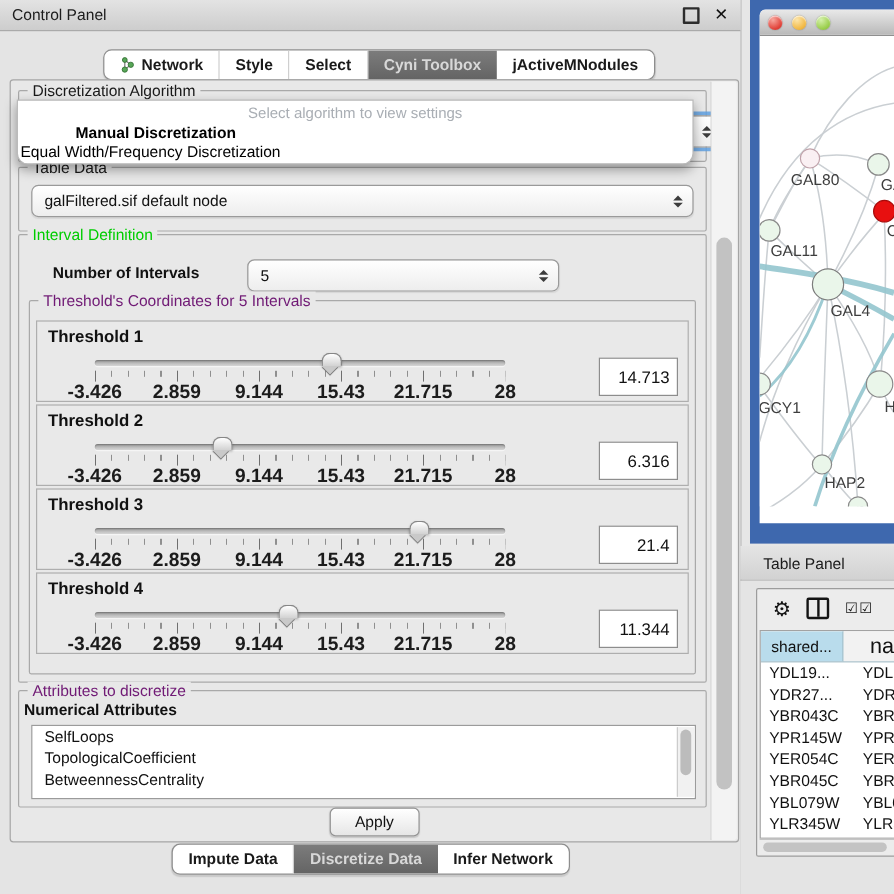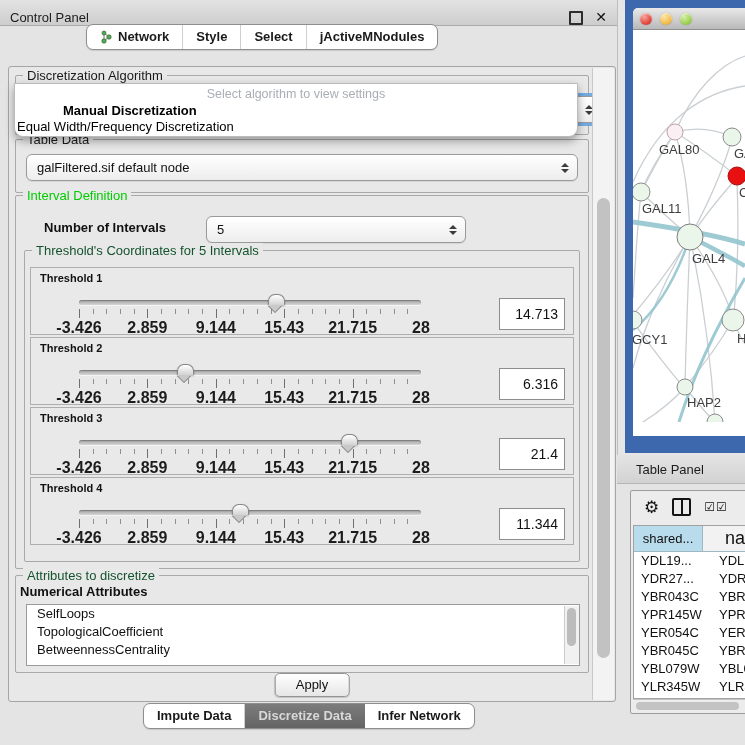--- a/index.html
+++ b/index.html
@@ -2,52 +2,52 @@
 <html><head>
 <meta charset="utf-8">
 <style>
   html,body{margin:0;padding:0;}
   body{width:745px;height:745px;overflow:hidden;background:#e6e6e6;
        font-family:"Liberation Sans","DejaVu Sans",sans-serif;font-size:13px;color:#111;
        position:relative;-webkit-font-smoothing:antialiased;}
   
   .cpanel{position:absolute;left:0;top:0;width:617px;height:745px;background:#e4e4e4;border-right:1px solid #bdbdbd;}
   .cp-titlebar{height:25px;background:linear-gradient(#e3e3e3,#cdcdcd);border-bottom:1px solid #aaa;
-       display:flex;align-items:flex-end;padding:0 10px;}
+       display:flex;align-items:center;padding:0 10px;}
   .cp-title{flex:1;font-size:13px;color:#1c1c1c;}
   .icon-float{width:10px;height:10px;border:2px solid #2c2c2c;border-radius:1px;margin-right:12px;cursor:default;}
   .icon-close{font-weight:bold;font-size:14px;color:#111;cursor:default;}
   .seg{display:inline-flex;border:1px solid #8e8e8e;border-radius:7px;overflow:hidden;background:#fff;
        box-shadow:0 1px 1px rgba(0,0,0,.12);}
   .seg .it{padding:0 13px;height:24px;line-height:24px;font-weight:600;color:#1a1a1a;white-space:nowrap;
        border-right:1px solid #cfcfcf;display:flex;align-items:center;gap:5px;cursor:default;}
   .seg .it:last-child{border-right:none;}
   .seg .it.sel{background:linear-gradient(#7c7c7c,#646464);color:#d8d8d8;border-right:none;}
-  .cp-tabs{position:absolute;top:24px;left:86px;}
+  .cp-tabs{position:absolute;top:41px;left:86px;}
   .cp-content{position:absolute;left:8px;top:66px;width:606px;height:634px;border:1px solid #a5a5a5;
        border-radius:3px;background:#e8e8e8;}
   .grp{position:absolute;border:1px solid #a9a9a9;border-radius:2px;}
   .grp-title{position:absolute;top:-8px;left:7px;background:#e8e8e8;padding:0 4px;font-size:13px;}
-  .t-black{color:#1a1a1a;} .t-green{color:#00cd00;} .t-blue{color:#14532d;}
+  .t-black{color:#1a1a1a;} .t-green{color:#00cd00;} .t-blue{color:#701a75;}
   .combo{position:absolute;height:25px;border:1px solid #9a9a9a;border-radius:6px;
        background:linear-gradient(#ffffff,#ededed);display:flex;align-items:center;padding:0 24px 0 10px;
        box-shadow:0 1px 1px rgba(0,0,0,.08);}
   .combo.focus{box-shadow:0 0 0 3px rgba(95,160,225,.85);}
   .stepper{position:absolute;right:8px;top:50%;transform:translateY(-50%);display:flex;flex-direction:column;gap:2px;}
   .stepper i{width:0;height:0;border-left:4px solid transparent;border-right:4px solid transparent;}
   .stepper .up{border-bottom:4px solid #3c3c3c;} .stepper .dn{border-top:4px solid #3c3c3c;}
   
   .popup{position:absolute;left:5px;top:16px;width:562px;height:52px;background:#fff;border:1px solid #bbb;
        border-radius:0 0 9px 9px;box-shadow:0 4px 10px rgba(0,0,0,.35);z-index:6;}
   .popup .ph{height:16px;padding-top:3px;text-align:center;color:#a9aeb4;font-size:12.5px;}
   .popup .opt{height:16px;line-height:16px;padding-left:2px;font-size:13px;color:#000;}
   .popup .opt.b{font-weight:bold;padding-left:48px;}
   
   .tpanel{position:relative;height:66px;margin:2px 5px;border:1px solid #aeaeae;background:#e9e9e9;}
-  .tname{position:absolute;left:9px;top:4px;font-weight:bold;font-size:11px;}
+  .tname{position:absolute;left:9px;top:4px;font-weight:bold;font-size:14px;}
   .slider{position:absolute;left:48px;top:28px;width:342px;height:36px;}
   .track{position:absolute;left:0;right:0;top:4px;height:5px;border-radius:3px;
        background:linear-gradient(#9f9f9f,#d6d6d6);box-shadow:inset 0 1px 1px rgba(0,0,0,.25),0 1px 0 #f5f5f5;}
   .thumb{position:absolute;top:-2px;width:15px;height:10px;margin-left:-8px;
        background:linear-gradient(#ffffff,#d2d2d2);border:1px solid #878787;border-bottom:none;
        border-radius:7px 7px 1px 1px;box-shadow:0 1px 2px rgba(0,0,0,.3);z-index:2;}
   .thumb::after{content:'';position:absolute;left:-1px;top:100%;width:0;height:0;
        border-left:7.5px solid transparent;border-right:7.5px solid transparent;border-top:7px solid #c9c9c9;
        filter:drop-shadow(0 1px 0 rgba(80,80,80,.8));}
   .ticks{position:absolute;left:0;top:13px;width:100%;height:9px;}
@@ -123,20 +123,23 @@
         <circle cx="4" cy="11" r="2.2" fill="#57a657" stroke="#2f6c2f" stroke-width=".7"></circle>
       </svg>
       <span>Network</span>
     </span>
     <span class="it">
         <span>Style</span>
       </span>
     <span class="it">
         <span>Select</span>
       </span>
+    <span class="it sel">
+        <span>Cyni Toolbox</span>
+      </span>
     <span class="it">
         <span>jActiveMNodules</span>
       </span>
   </div>
 
   <div class="cp-content">
 
     <div class="grp" style="left:6px;top:8px;width:572px;height:58px;">
       <span class="grp-title t-black">Discretization Algorithm</span>
       <div class="combo focus" style="left:10px;top:20px;width:540px;">

